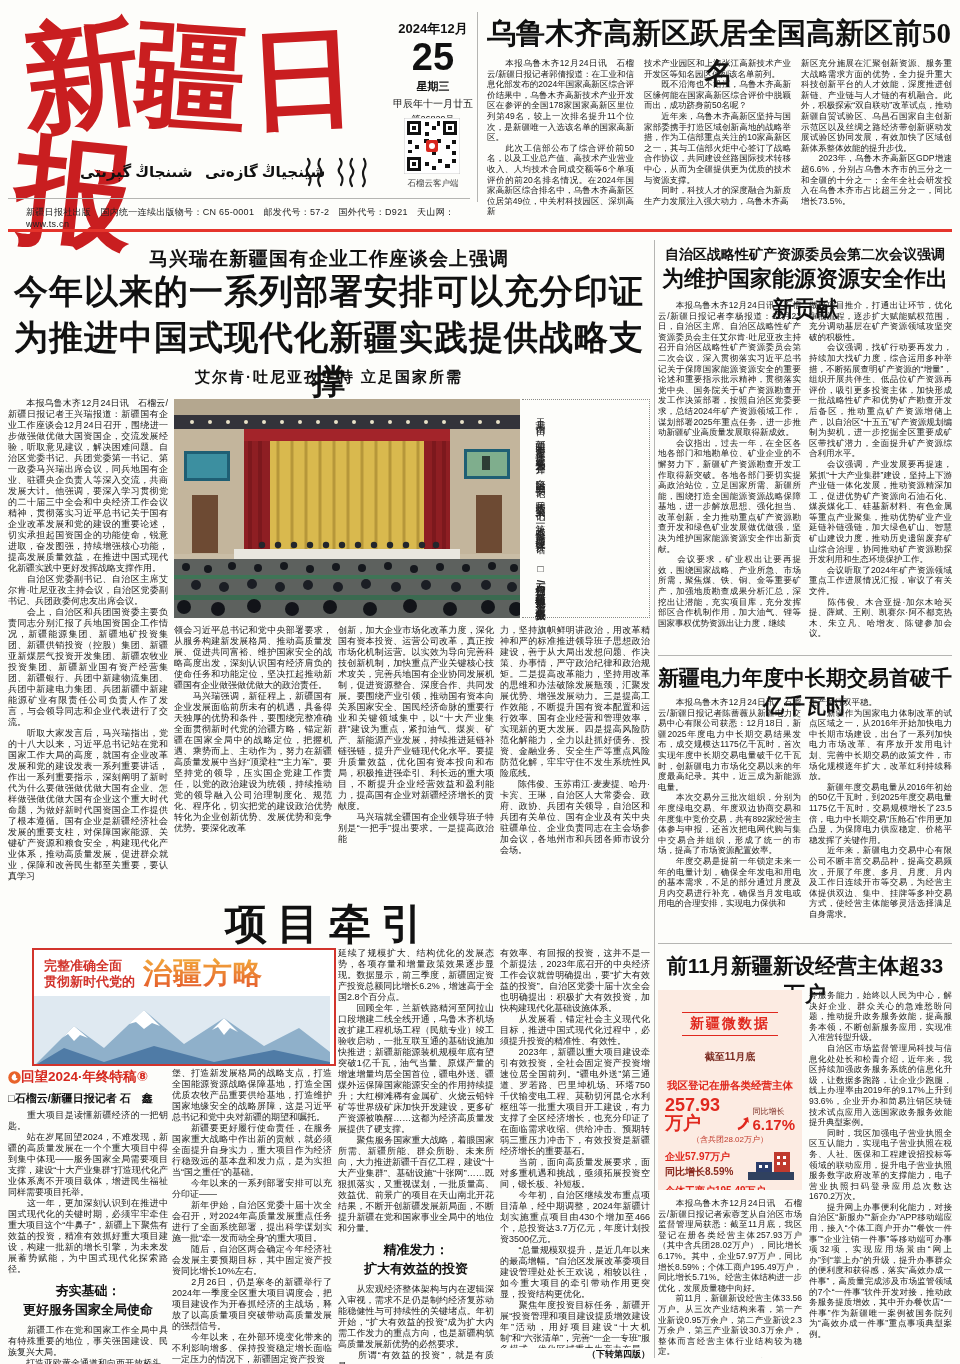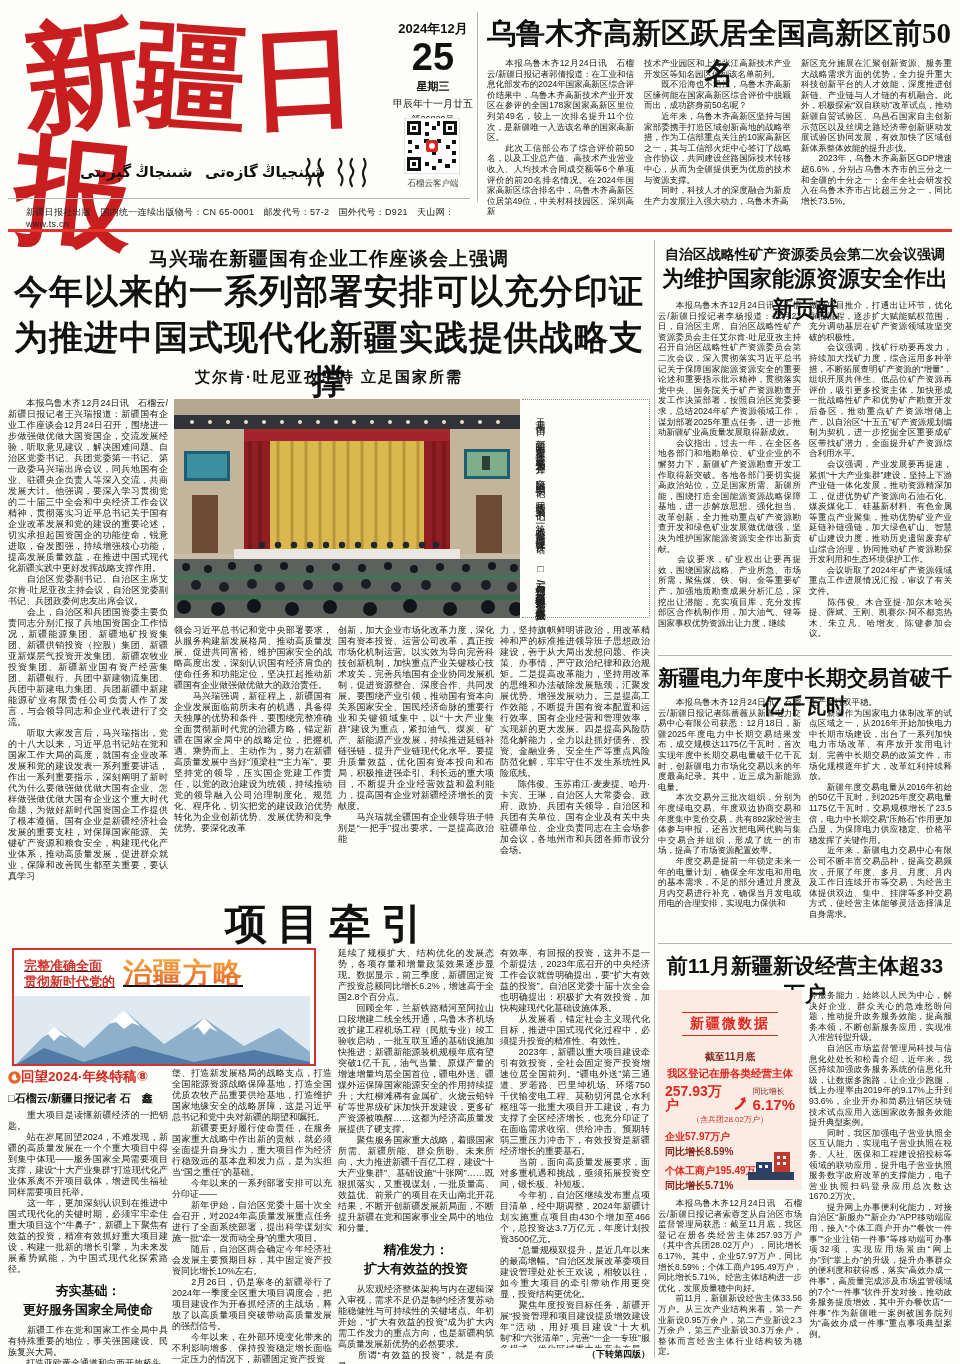--- a/index.html
+++ b/index.html
@@ -46,23 +46,23 @@
              background:linear-gradient(180deg,#f2a93b 10%,#e4592c 90%);
              -webkit-background-clip:text;background-clip:text;color:transparent;}
   .series{color:#d6281e;font-weight:900;font-size:13.5px;display:flex;align-items:center;gap:0;}
   .byline{font-weight:bold;font-size:11px;margin:5px 0 4px 0;}
   
   .stats{background:#fcebe2;overflow:hidden;padding:8px 7px;box-sizing:border-box;position:relative;}
   .stats .hd{color:#e0281e;font-weight:900;font-size:14px;text-align:center;letter-spacing:2px;
              border-top:1px solid #e0281e;border-bottom:1px solid #e0281e;width:96px;margin:14px auto;
              padding:2px 0;}
   .stats .l1{color:#7a2a20;font-weight:bold;font-size:10px;text-align:center;margin-top:8px;}
-  .stats .l2{color:#e0281e;font-weight:900;font-size:10.5px;text-align:center;margin-top:3px;}
+  .stats .l2{color:#e0281e;font-weight:900;font-size:10.5px;text-align:center;margin-top:15px;}
   .stats .bigrow{display:flex;align-items:flex-end;justify-content:center;gap:3px;margin-top:3px;}
-  .stats .bignum{color:#e0281e;font-weight:900;font-size:14px;line-height:1;}
+  .stats .bignum{color:#e0281e;font-weight:900;font-size:18px;line-height:1;}
   .stats .pct{color:#e0281e;font-weight:900;font-size:15px;line-height:1;}
   .stats .pct-label{color:#7a2a20;font-size:8px;}
   .stats .note{color:#c0392b;font-size:8px;text-align:center;margin-top:2px;}
   .stats .item{color:#8a2a1e;font-weight:bold;font-size:10px;margin-top:5px;}
   .stats .item b{color:#e0281e;}
   .turn{font-weight:bold;font-size:9px;text-align:right;}
   .dotted-box{border-top:1px dotted #8a8a86;border-right:1px dotted #8a8a86;border-bottom:1px dotted #8a8a86;}
 </style>
 </head>
 <body>
@@ -366,21 +366,21 @@
   <div class="abs body-text sb-text" style="left:658px;top:1198px;width:144px;height:160px;">　　本报乌鲁木齐12月24日讯　石榴云/新疆日报记者索蓉芝从自治区市场监督管理局获悉：截至11月底，我区登记在册各类经营主体257.93万户（其中含兵团28.02万户），同比增长6.17%。其中，企业57.97万户，同比增长8.59%；个体工商户195.49万户，同比增长5.71%。经营主体结构进一步优化，发展质量稳中向好。
 　　前11月，新疆新设经营主体33.56万户。从三次产业结构来看，第一产业新设0.95万余户，第二产业新设2.3万余户，第三产业新设30.3万余户，整体而言经营主体行业结构较为稳定。
 　　今年以来，自治区以“高效办成一件事”为抓手，提升“一网通办”政</div>
   <div class="abs body-text sb-text" style="left:809px;top:990px;width:143px;height:368px;">务服务能力，始终以人民为中心，解决好企业、群众关心的急难愁盼问题，推动提升政务服务效能，提高服务本领，不断创新服务应用，实现准入准营转型升级。
 　　自治区市场监督管理局科技与信息化处处长和松青介绍，近年来，我区持续加强政务服务系统的信息化升级，让数据多跑路，让企业少跑腿，线上办理率由2019年的9.17%上升到93.6%，企业开办和简易注销区块链技术试点应用入选国家政务服务效能提升典型案例。
 　　同时，我区加强电子营业执照全区互认能力，实现电子营业执照在税务、人社、医保和工程建设招投标等领域的联动应用，提升电子营业执照服务数字政府改革的支撑能力，电子营业执照扫码登录应用总次数达1670.2万次。
 　　提升网上办事便利化能力，对接自治区“新服办”“新企办”APP移动端应用，接入“个体工商户开办”“餐饮一件事”“企业注销一件事”等移动端可办事项32项，实现应用场景由“网上办”到“掌上办”的升级，提升办事群众的便利度和获得感，落实“高效办成一件事”，高质量完成涉及市场监管领域的7个“一件事”软件开发对接，推动政务服务提质增效，其中开办餐饮店“一件事”作为新疆唯一案例被国务院列为“高效办成一件事”重点事项典型案例。</div>
 
   <div class="abs proj-title" style="left:8px;top:896px;width:642px;">项目牵引</div>
 
-  <div class="abs promo" style="left:12px;top:948px;width:300px;height:114px;text-decoration:underline;">
+  <div class="abs promo" style="left:32px;top:948px;width:300px;height:114px;">
     <div class="promo-head">
       <div class="promo-small">完整准确全面
 贯彻新时代党的</div>
       <div class="promo-big">治疆方略</div>
     </div>
     <svg width="296" height="70">
       <rect width="296" height="70" fill="#dfe9f1"></rect>
       <path d="M0 70 L40 30 L70 52 L110 14 L150 48 L190 22 L230 50 L265 32 L296 56 L296 70 Z" fill="#8fb0ca"></path>
       <path d="M95 28 L110 14 L126 30 L118 27 L110 33 L102 26 Z" fill="#fff"></path>
       <path d="M28 42 L40 30 L54 42 L46 39 L40 45 L34 38 Z" fill="#fff"></path>

